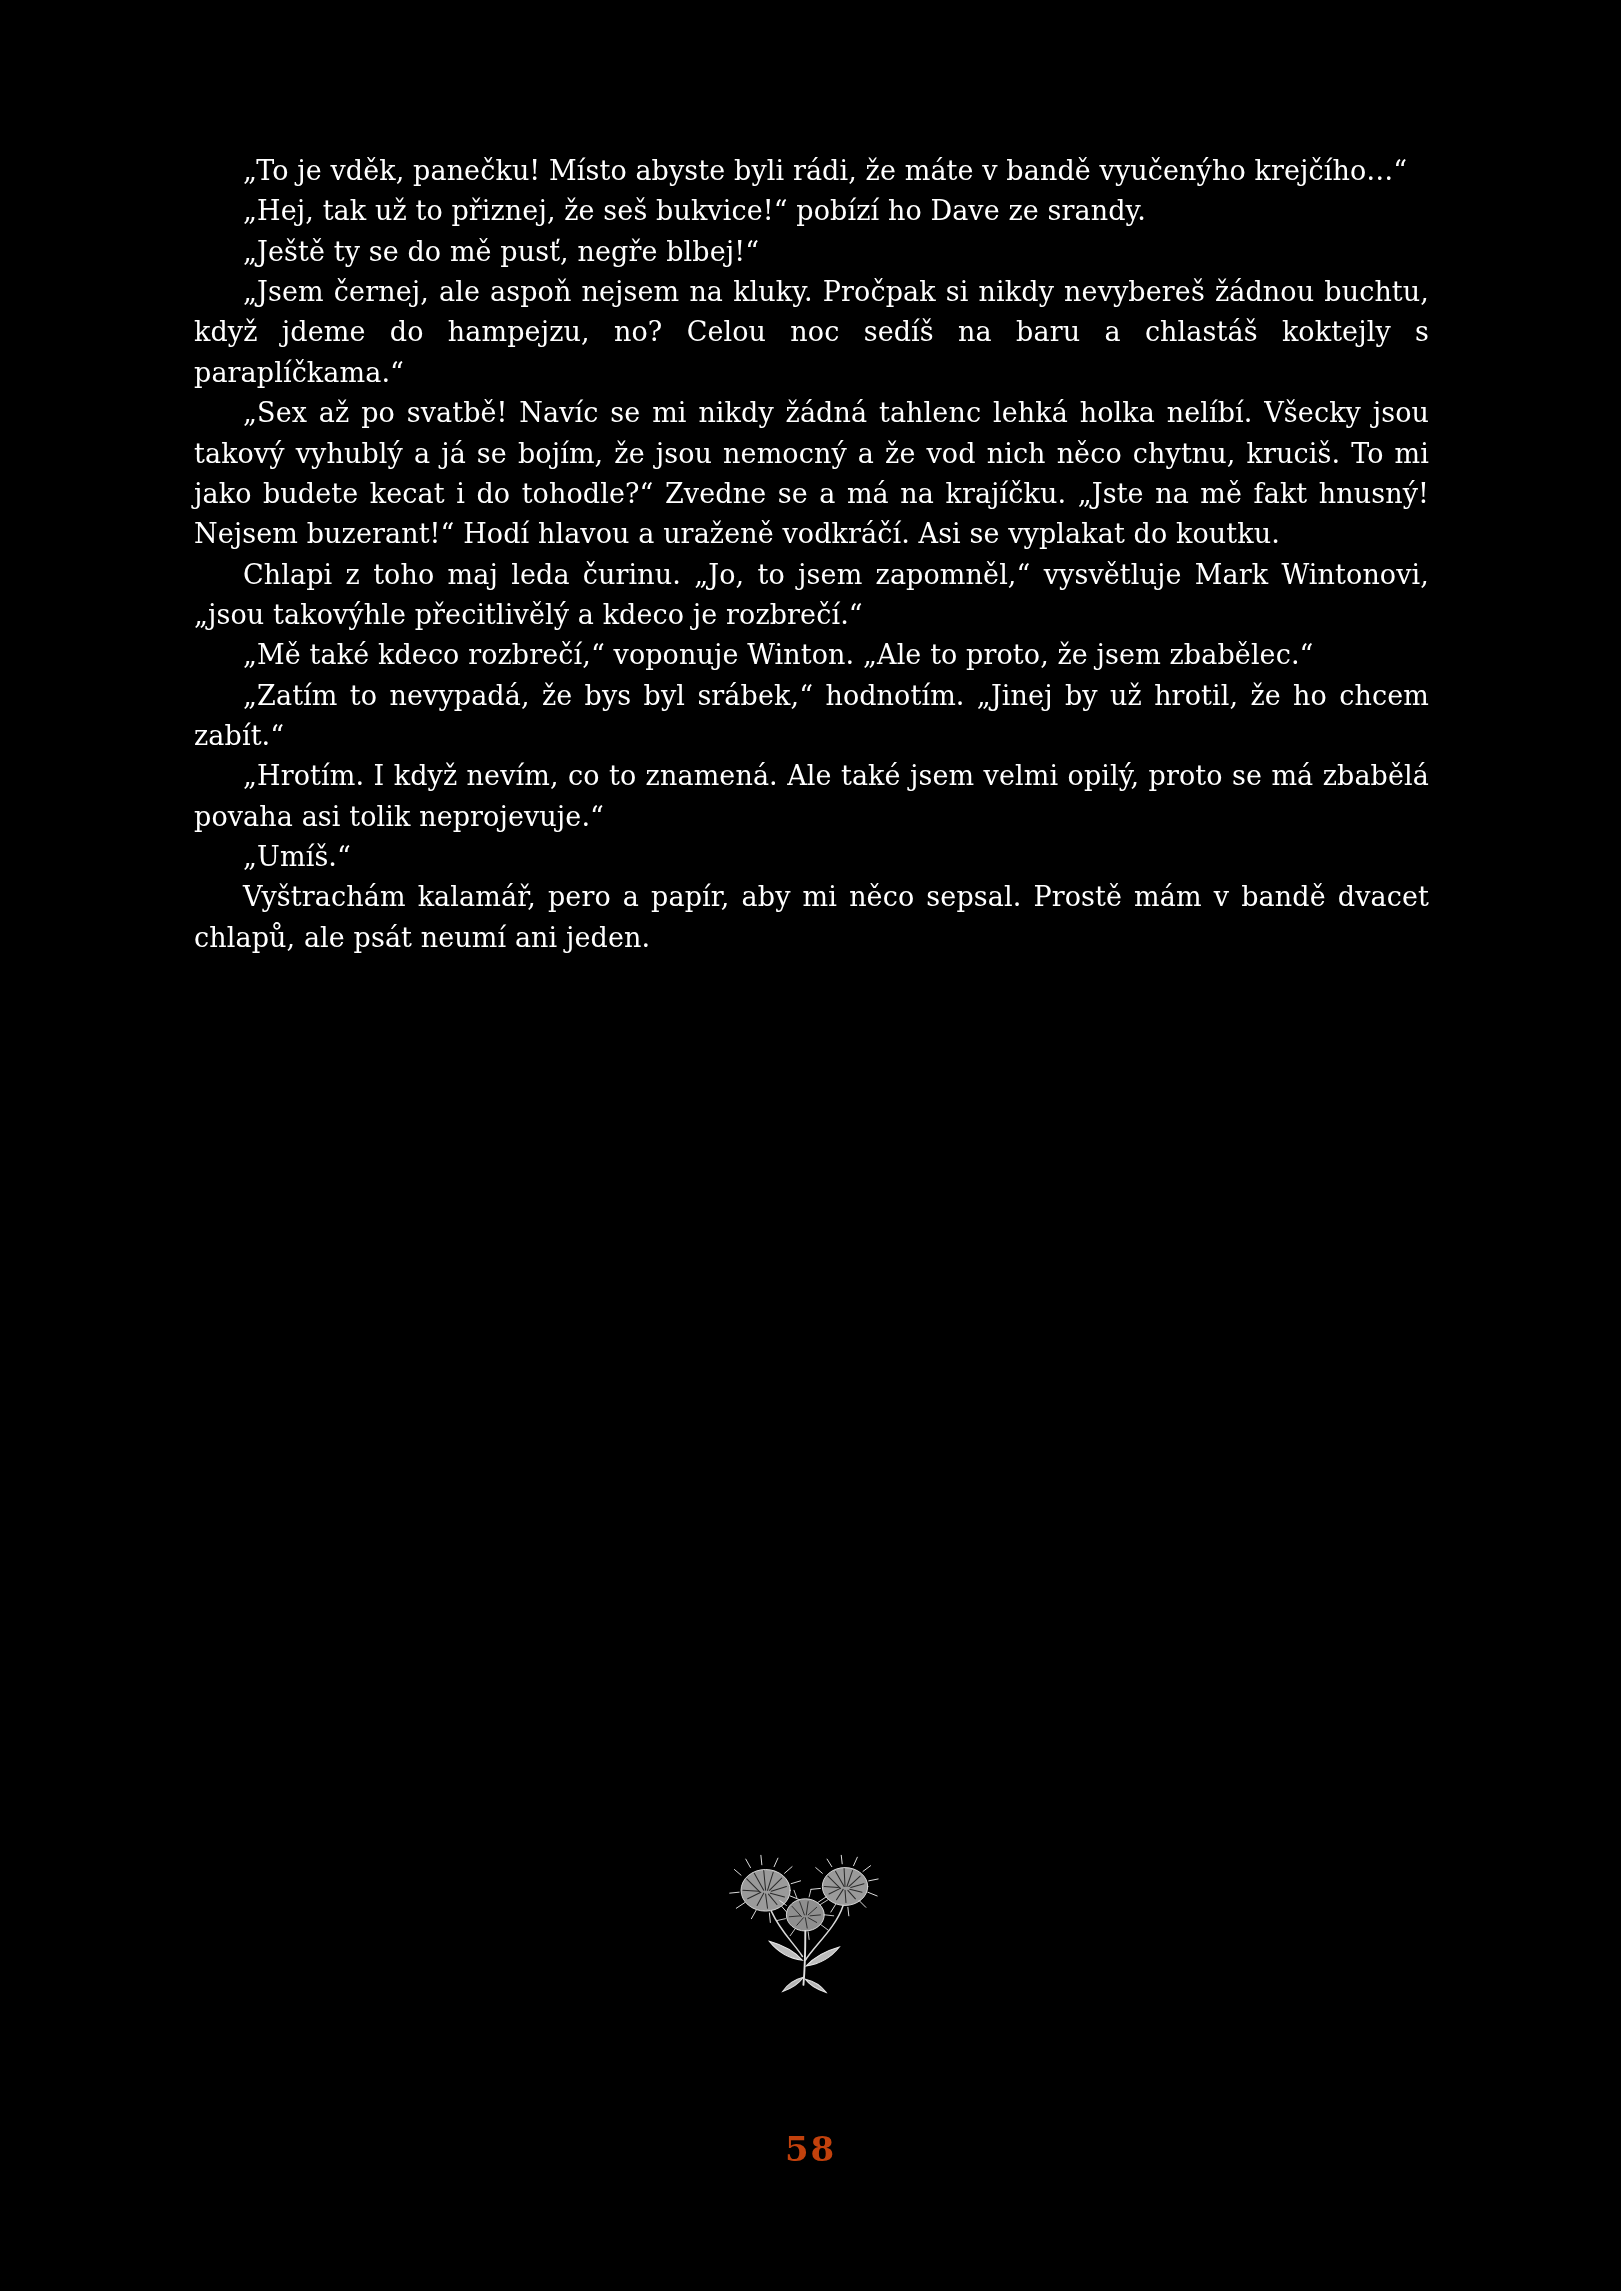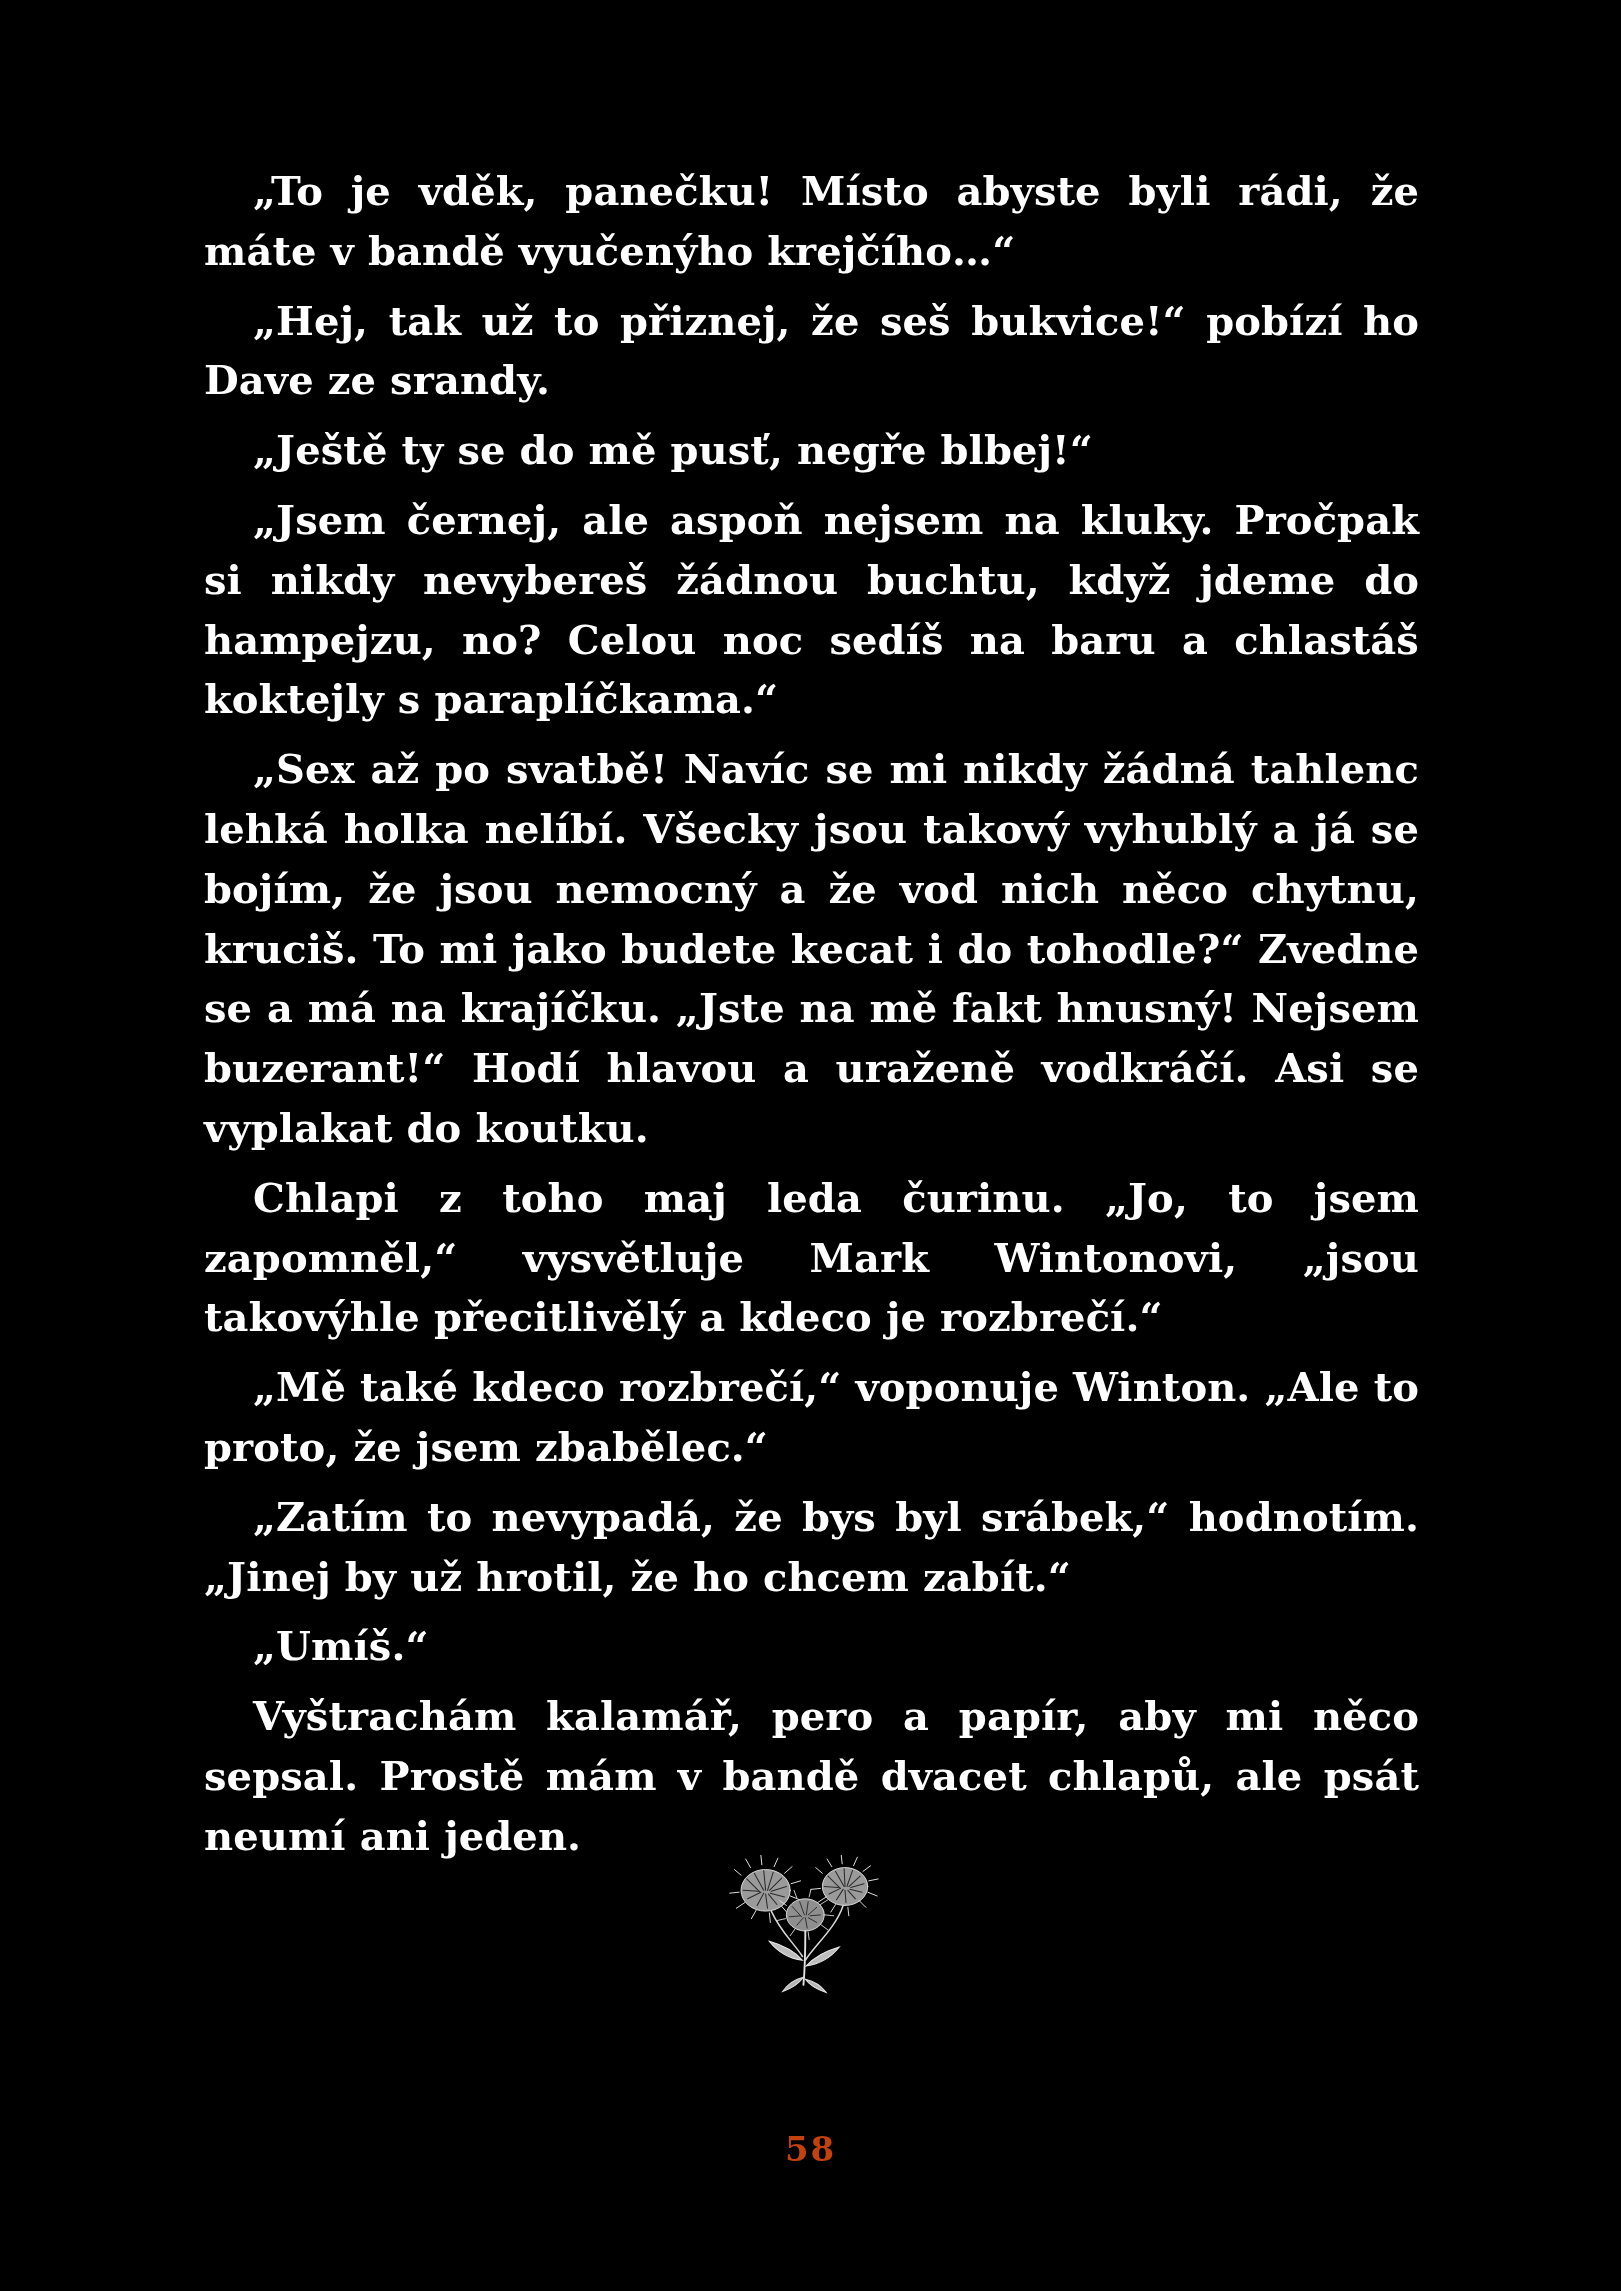--- a/index.html
+++ b/index.html
@@ -16,26 +16,26 @@
     font-family: "DejaVu Serif", serif;
     overflow: hidden;
   }
   .text-column {
     position: absolute;
     left: 194px;
     top: 151px;
     width: 1235px;
   }
   .para {
-    margin: 10px;
+    margin: 0;
     text-indent: 49px;
     text-align: justify;
-    font-size: 40px;
+    font-size: 27px;
     line-height: 1.495;
-    font-weight: 700;
+    font-weight: 400;
     letter-spacing: 0.1px;
     -webkit-font-smoothing: antialiased;
   }
   .para.first {
     text-indent: 49px;
   }
   .para + .para {
     margin-top: 0;
   }
   .ornament {
@@ -70,20 +70,21 @@
 
   <div class="text-column">
     <p class="para first">„To je vděk, panečku! Místo abyste byli rádi, že máte v bandě vyučenýho krejčího…“</p>
     <p class="para">„Hej, tak už to přiznej, že seš bukvice!“ pobízí ho Dave ze srandy.</p>
     <p class="para">„Ještě ty se do mě pusť, negře blbej!“</p>
     <p class="para">„Jsem černej, ale aspoň nejsem na kluky. Pročpak si nikdy nevybereš žádnou buchtu, když jdeme do hampejzu, no? Celou noc sedíš na baru a chlastáš koktejly s paraplíčkama.“</p>
     <p class="para">„Sex až po svatbě! Navíc se mi nikdy žádná tahlenc lehká holka nelíbí. Všecky jsou takový vyhublý a já se bojím, že jsou nemocný a že vod nich něco chytnu, kruciš. To mi jako budete kecat i do tohodle?“ Zvedne se a má na krajíčku. „Jste na mě fakt hnusný! Nejsem buzerant!“ Hodí hlavou a uraženě vodkráčí. Asi se vyplakat do koutku.</p>
     <p class="para">Chlapi z toho maj leda čurinu. „Jo, to jsem zapomněl,“ vysvětluje Mark Wintonovi, „jsou takovýhle přecitlivělý a kdeco je rozbrečí.“</p>
     <p class="para">„Mě také kdeco rozbrečí,“ voponuje Winton. „Ale to proto, že jsem zbabělec.“</p>
     <p class="para">„Zatím to nevypadá, že bys byl srábek,“ hodnotím. „Jinej by už hrotil, že ho chcem zabít.“</p>
+    <p class="para">„Hrotím. I když nevím, co to znamená. Ale také jsem velmi opilý, proto se má zbabělá povaha asi tolik neprojevuje.“</p>
     <p class="para">„Umíš.“</p>
     <p class="para">Vyštrachám kalamář, pero a papír, aby mi něco sepsal. Prostě mám v bandě dvacet chlapů, ale psát neumí ani jeden.</p>
   </div>
 
   <div class="ornament">
     <svg width="208" height="161" viewBox="0 0 220 170" aria-hidden="true">
       <g fill="none" stroke="#cfcfcf" stroke-width="1.1" stroke-linecap="round">
 
         <g transform="translate(62,52)">
           <ellipse cx="0" cy="0" rx="26" ry="22" fill="#9a9a9a" stroke="#dcdcdc" stroke-width="1"></ellipse>

